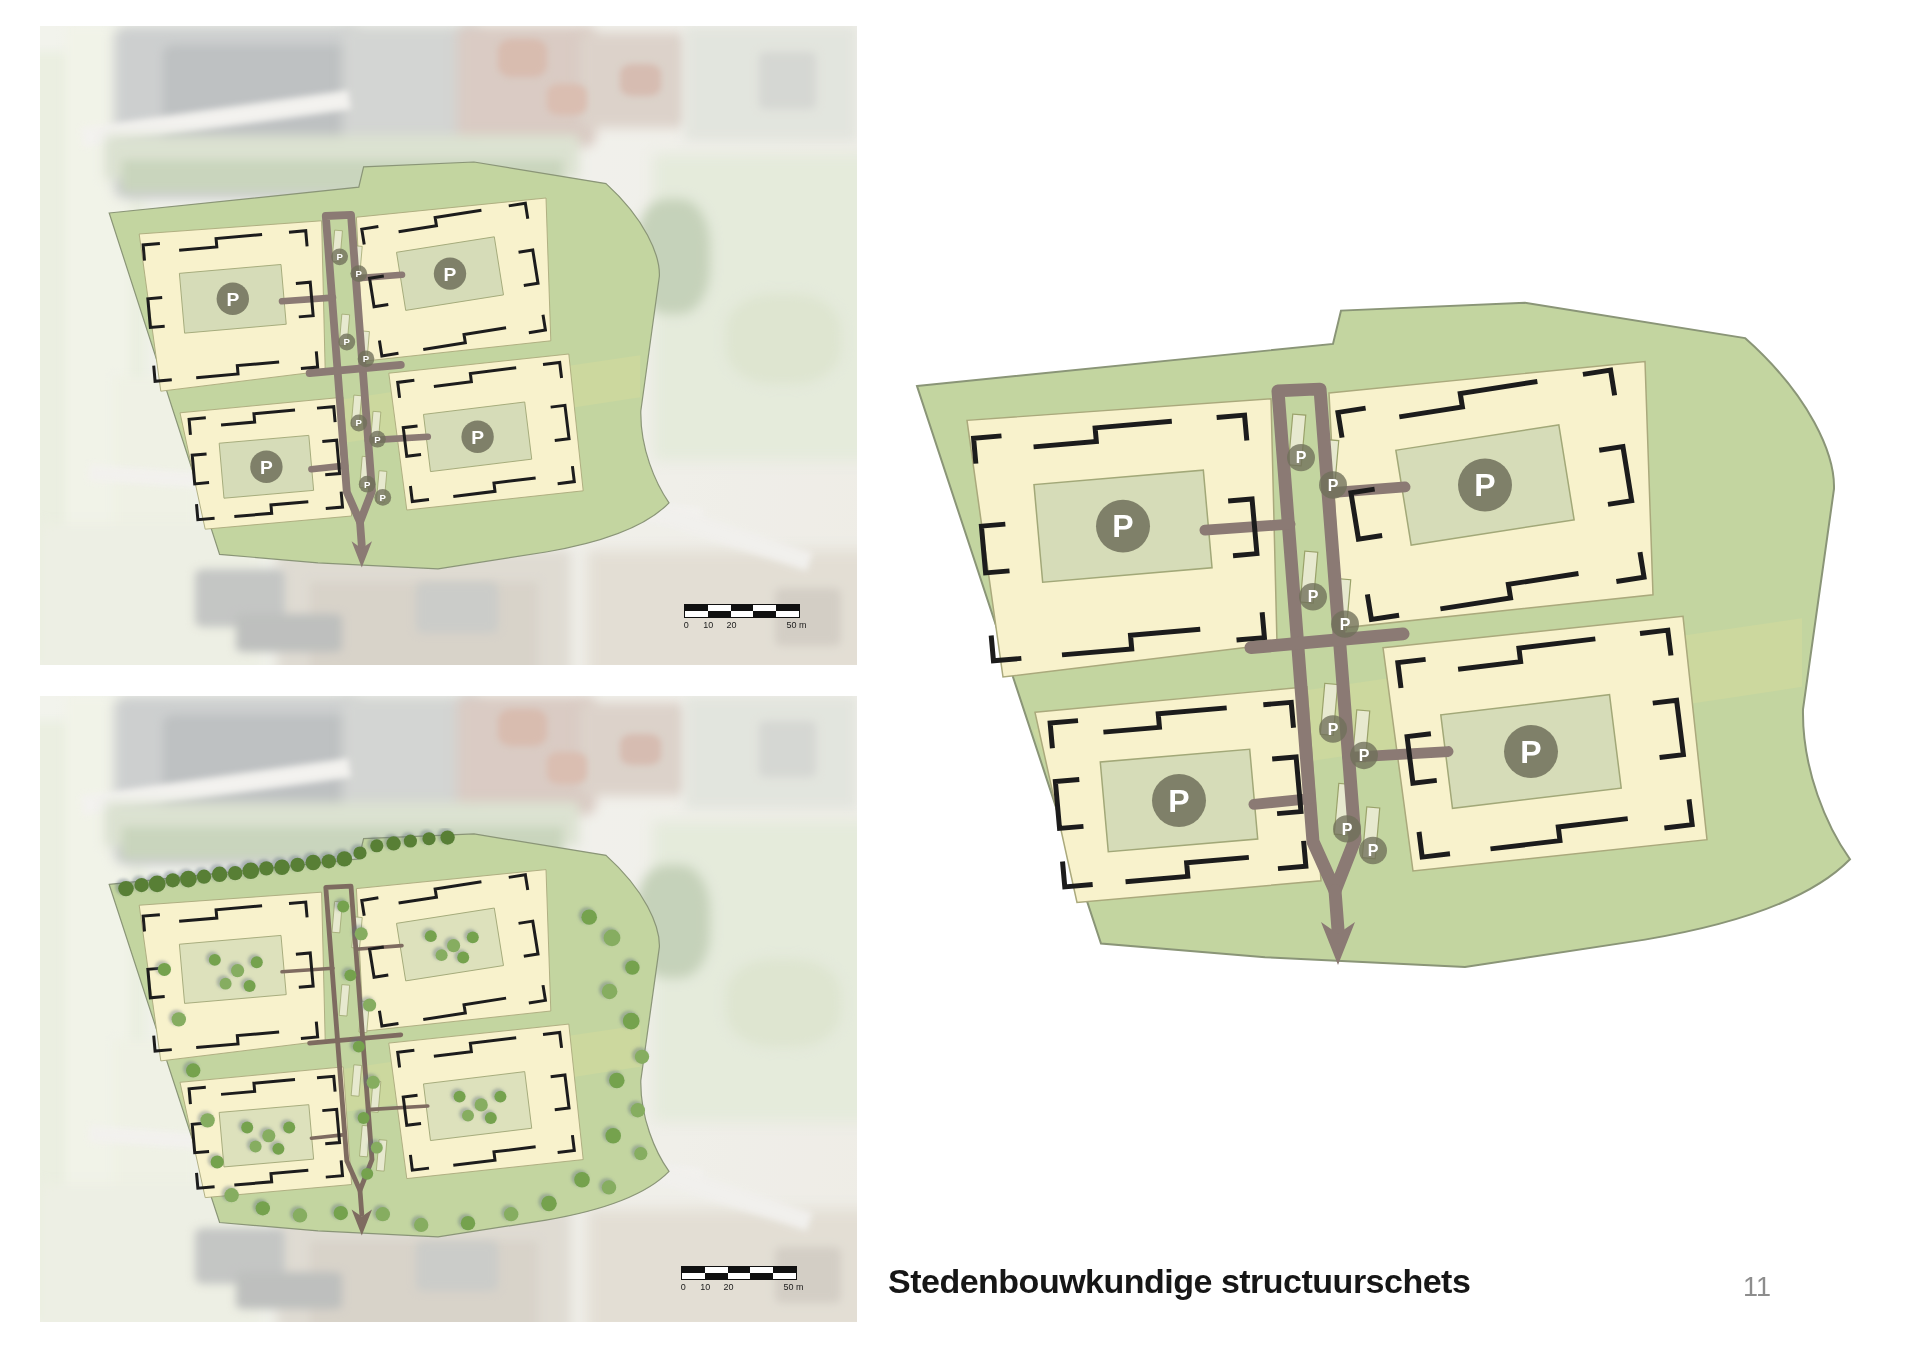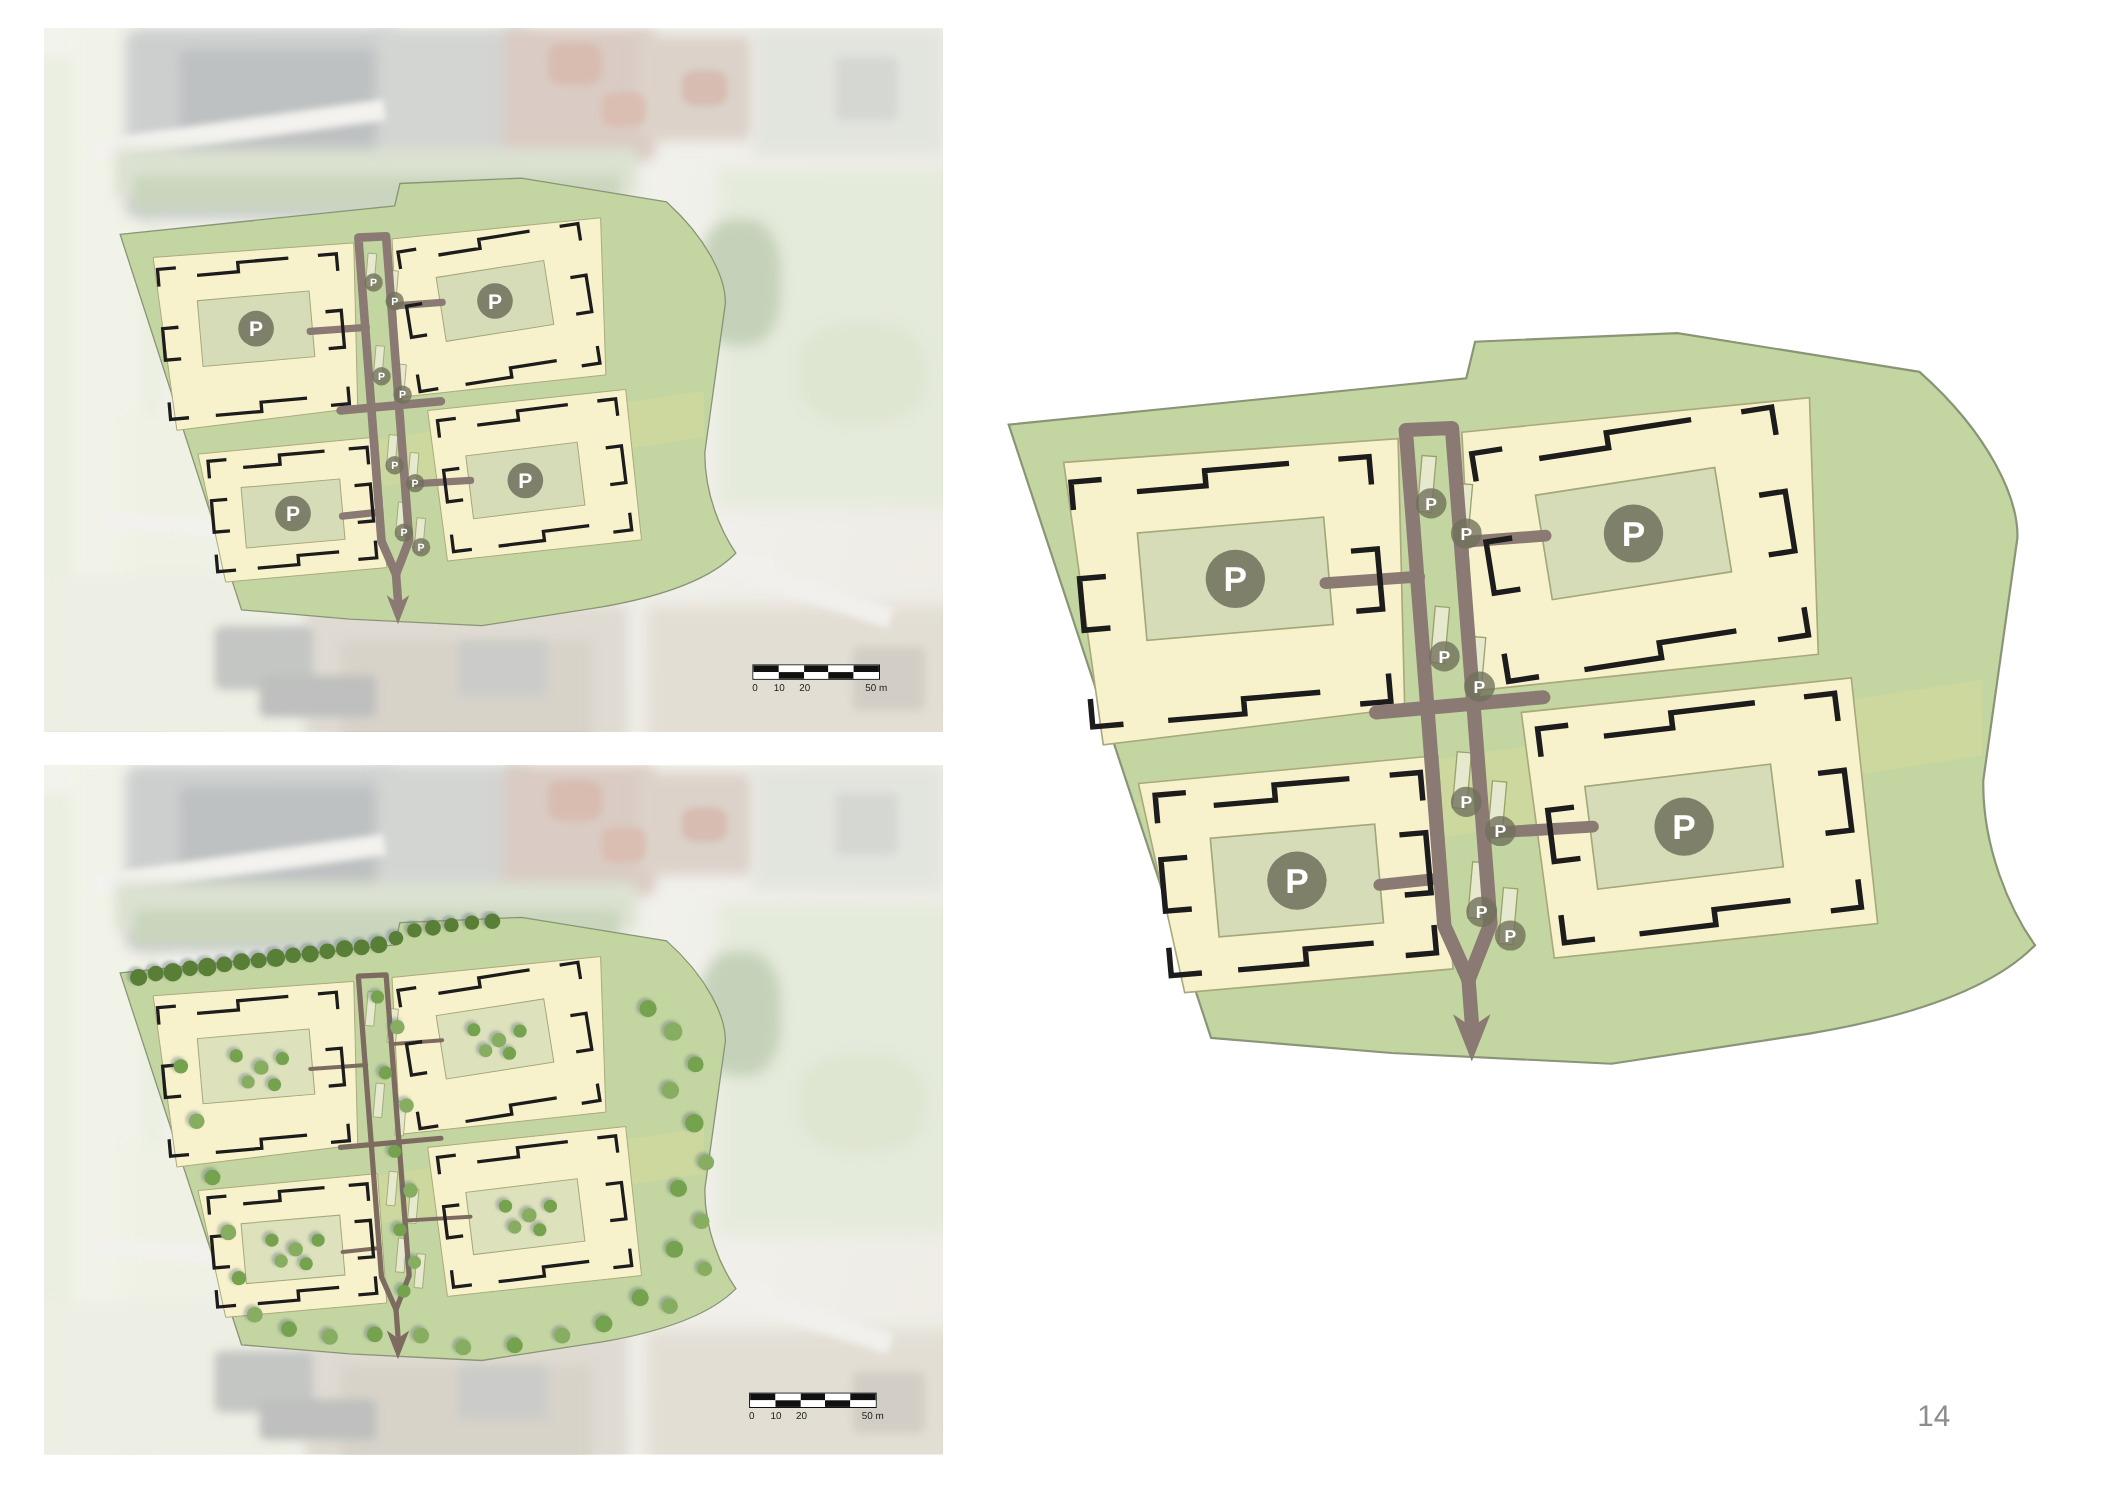--- a/index.html
+++ b/index.html
@@ -516,14 +516,15 @@
           <circle cx="274" cy="518" r="27" fill="#70705a" fill-opacity="0.85"></circle>
           <text x="274" y="518" dy="0.36em" text-anchor="middle" font-family="Liberation Sans, sans-serif" font-size="32" font-weight="bold" fill="#ffffff">P</text>
         </g>
         <g>
           <circle cx="626" cy="468" r="27" fill="#70705a" fill-opacity="0.85"></circle>
           <text x="626" y="468" dy="0.36em" text-anchor="middle" font-family="Liberation Sans, sans-serif" font-size="32" font-weight="bold" fill="#ffffff">P</text>
         </g>
       </svg>
     </div>
 
-  <div class="pagenum">14</div>
+  <div class="title">Stedenbouwkundige structuurschets</div>
+  <div class="pagenum">11</div>
 </div>
 
 </body></html>

